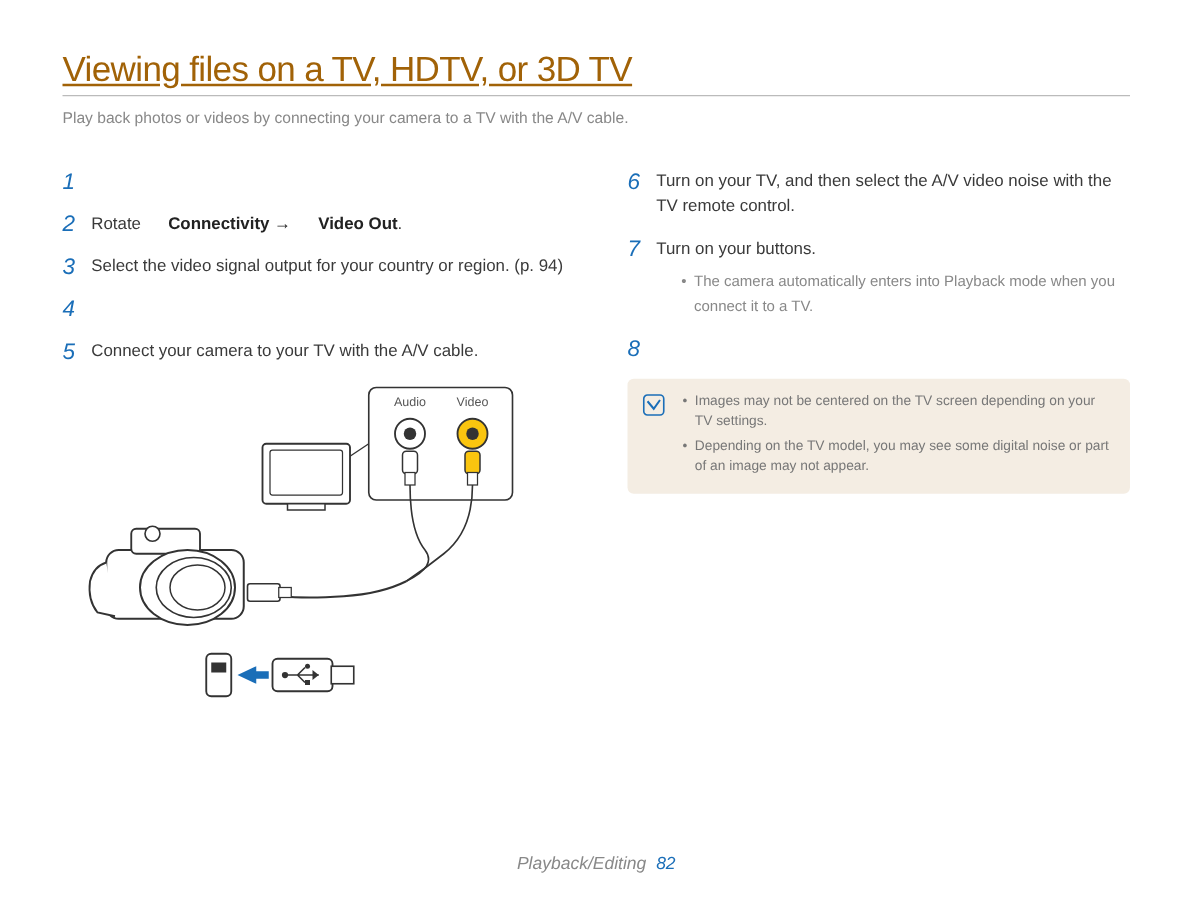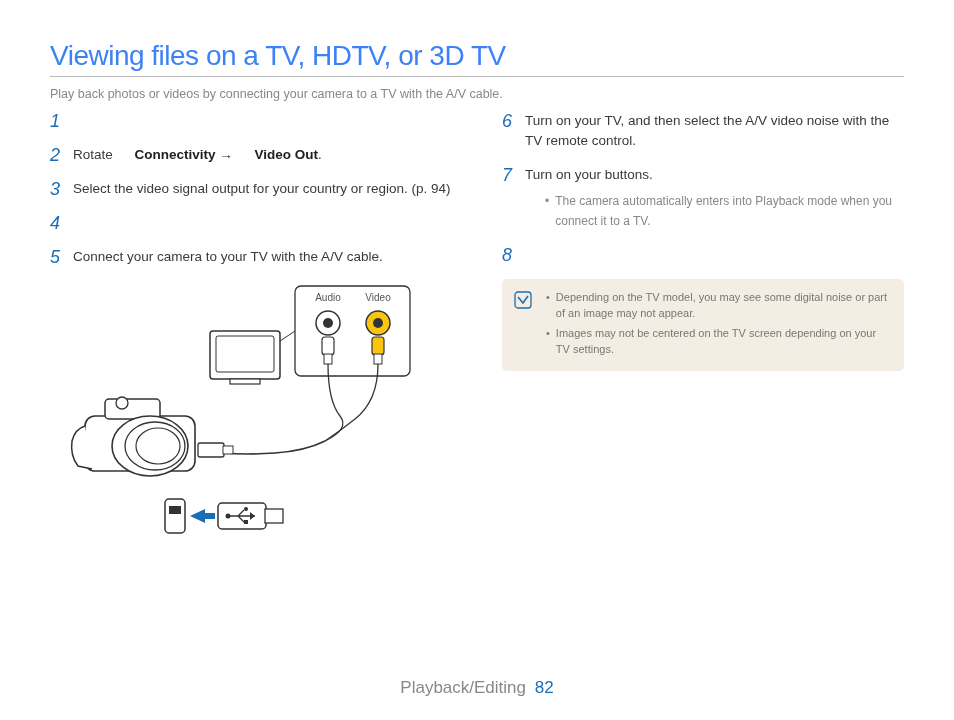--- a/index.html
+++ b/index.html
@@ -6,36 +6,37 @@
     body {
       font-family: Arial, Helvetica, sans-serif;
       width: 954px;
       height: 720px;
       background: #fff;
       padding: 40px 50px 20px 50px;
       color: #4a4a4a;
       position: relative;
     }
     .title {
-      color: #3b82f6;
+      color: #a16207;
       font-size: 28px;
       font-weight: 400;
       font-stretch: condensed;
       margin-bottom: 4px;
       letter-spacing: -0.5px;
+      text-decoration: underline;
     }
     .divider {
       border: none;
       border-top: 1px solid #bbb;
       margin-bottom: 10px;
     }
     .subtitle {
       color: #888;
       font-size: 12.5px;
-      margin-bottom: 10px;
+      margin-bottom: 34px;
     }
     .columns {
       display: flex;
       gap: 50px;
     }
     .col-left, .col-right {
       flex: 1;
     }
     .step {
       display: flex;
@@ -116,22 +117,23 @@
       position: relative;
       width: 380px;
       height: 260px;
     }
     .footer {
       position: absolute;
       bottom: 22px;
       left: 0;
       right: 0;
       text-align: center;
-      font-size: 17px;
-      color: #888;
+      font-size: 14px;
+      color: #888;
+      font-style: italic;
     }
     .page-num {
       color: #1a6eb8;
       margin-left: 4px;
     }
   </style>
 </head>
 <body>
 
 <h1 class="title">Viewing files on a TV, HDTV, or 3D TV</h1>
@@ -246,24 +248,24 @@
 
     <div class="note-box">
       <span class="note-icon">
         <svg width="18" height="18" viewBox="0 0 18 18">
             <rect x="1" y="1" width="16" height="16" rx="3" fill="none" stroke="#1a6eb8" stroke-width="1.3"></rect>
             <path d="M 4 6 L 9 12 L 14 5" fill="none" stroke="#1a6eb8" stroke-width="1.6"></path>
           </svg>
       </span>
       <div class="note-content">
         <div class="note-bullet">
-            <span>Depending on the TV model, you may see some digital noise or part of an image may not appear.</span>
+            <span>Images may not be centered on the TV screen depending on your TV settings.</span>
           </div>
         <div class="note-bullet">
-            <span>Images may not be centered on the TV screen depending on your TV settings.</span>
+            <span>Depending on the TV model, you may see some digital noise or part of an image may not appear.</span>
           </div>
       </div>
     </div>
 
   </div>
 </div>
 
 <div class="footer">
   <span>Playback/Editing</span>
   <span class="page-num">82</span>

